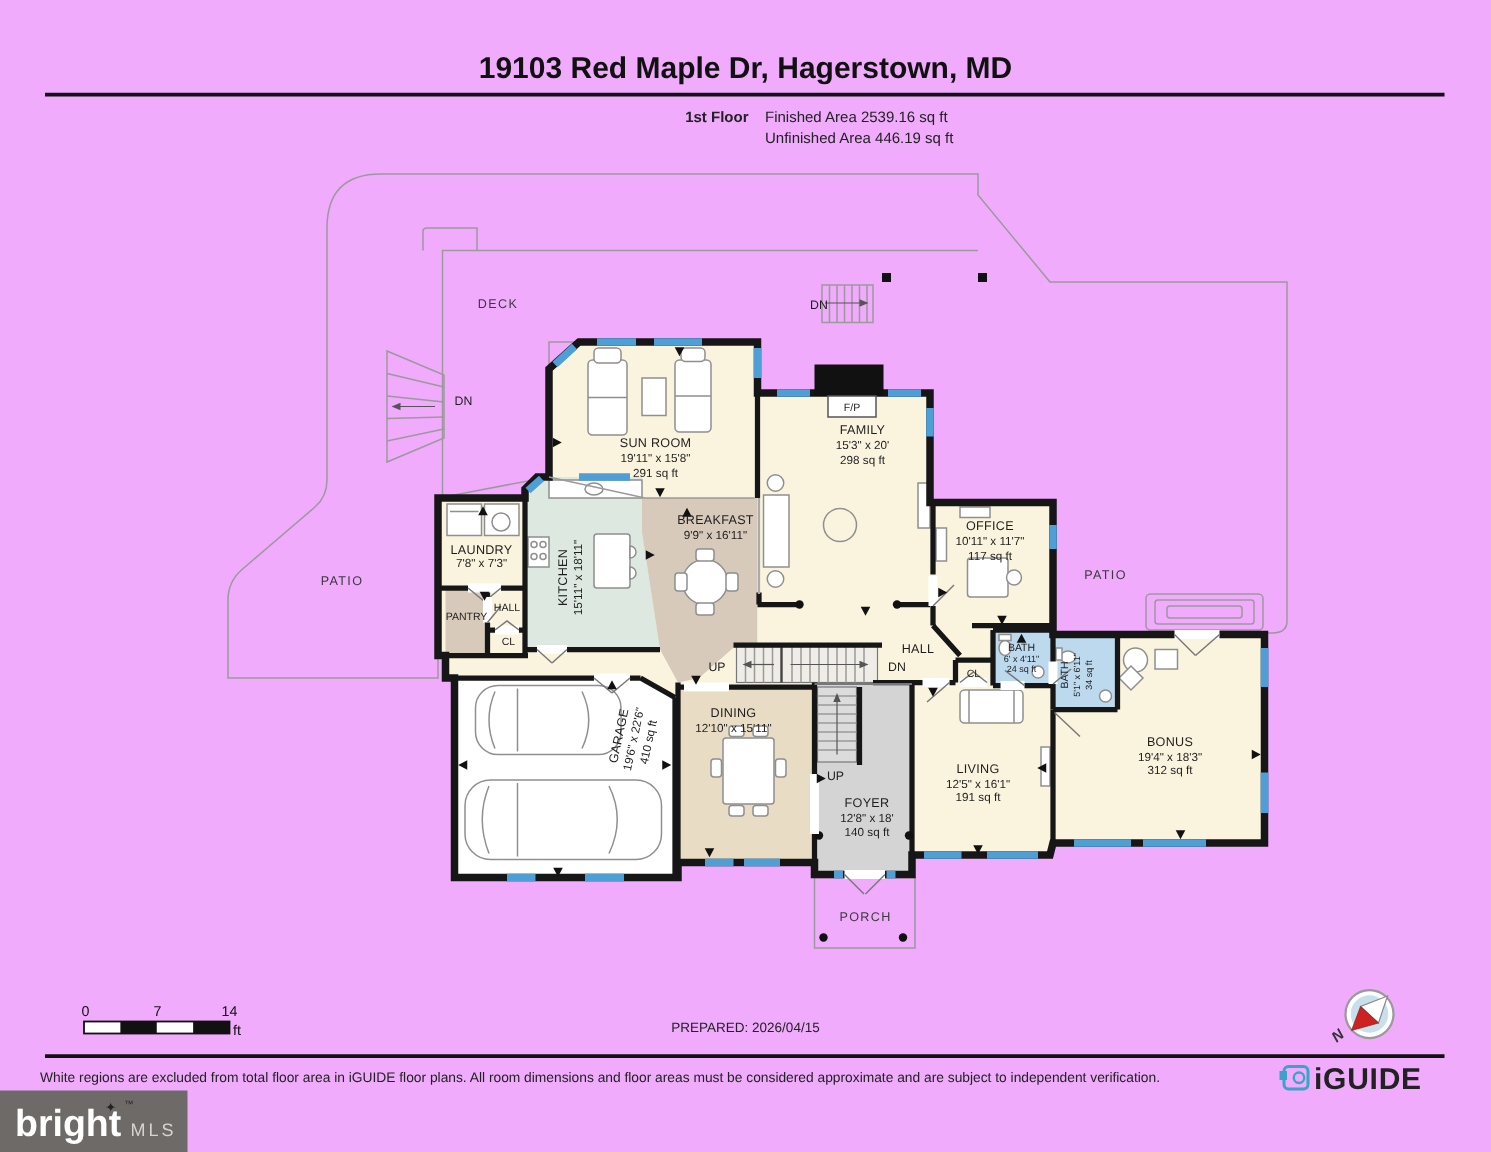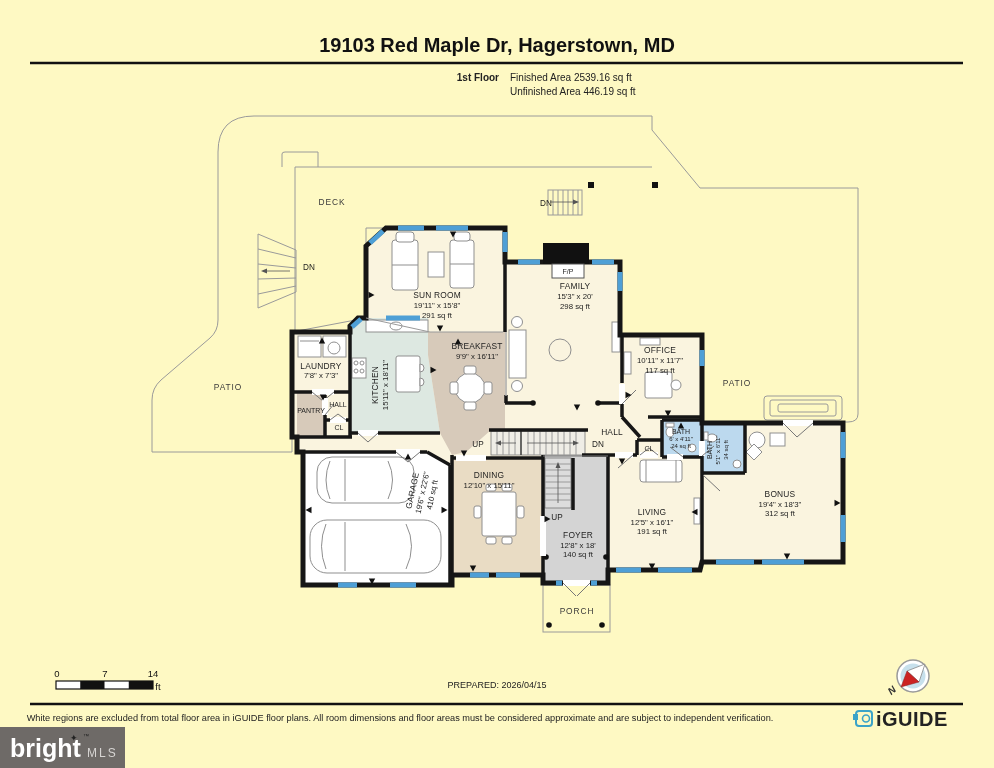--- a/index.html
+++ b/index.html
@@ -1,16 +1,16 @@
 <!DOCTYPE html>
 <html><head>
 <meta charset="utf-8">
 <style>
   html,body{margin:0;padding:0;background:#fff;}
-  #page{position:relative;width:994px;height:768px;background:#fef9c3;overflow:hidden;
+  #page{position:relative;width:994px;height:768px;background:#f0abfc;overflow:hidden;
         font-family:"Liberation Sans",sans-serif;}
   svg text{font-family:"Liberation Sans",sans-serif;fill:#222;}
   .t-title{font-size:20px;font-weight:bold;text-anchor:middle;fill:#111;}
   .t-floor{font-size:10px;font-weight:bold;text-anchor:end;}
   .t-area{font-size:10px;text-anchor:start;}
   .rn{font-size:8.4px;text-anchor:middle;fill:#1e1e1e;letter-spacing:.2px;}
   .rd{font-size:7.8px;text-anchor:middle;fill:#1e1e1e;}
   .out{font-size:8.4px;text-anchor:middle;fill:#3a3a3a;letter-spacing:.9px;}
   .updn{font-size:8.2px;text-anchor:middle;fill:#1e1e1e;}
   .tiny{font-size:7px;text-anchor:middle;fill:#1e1e1e;}

